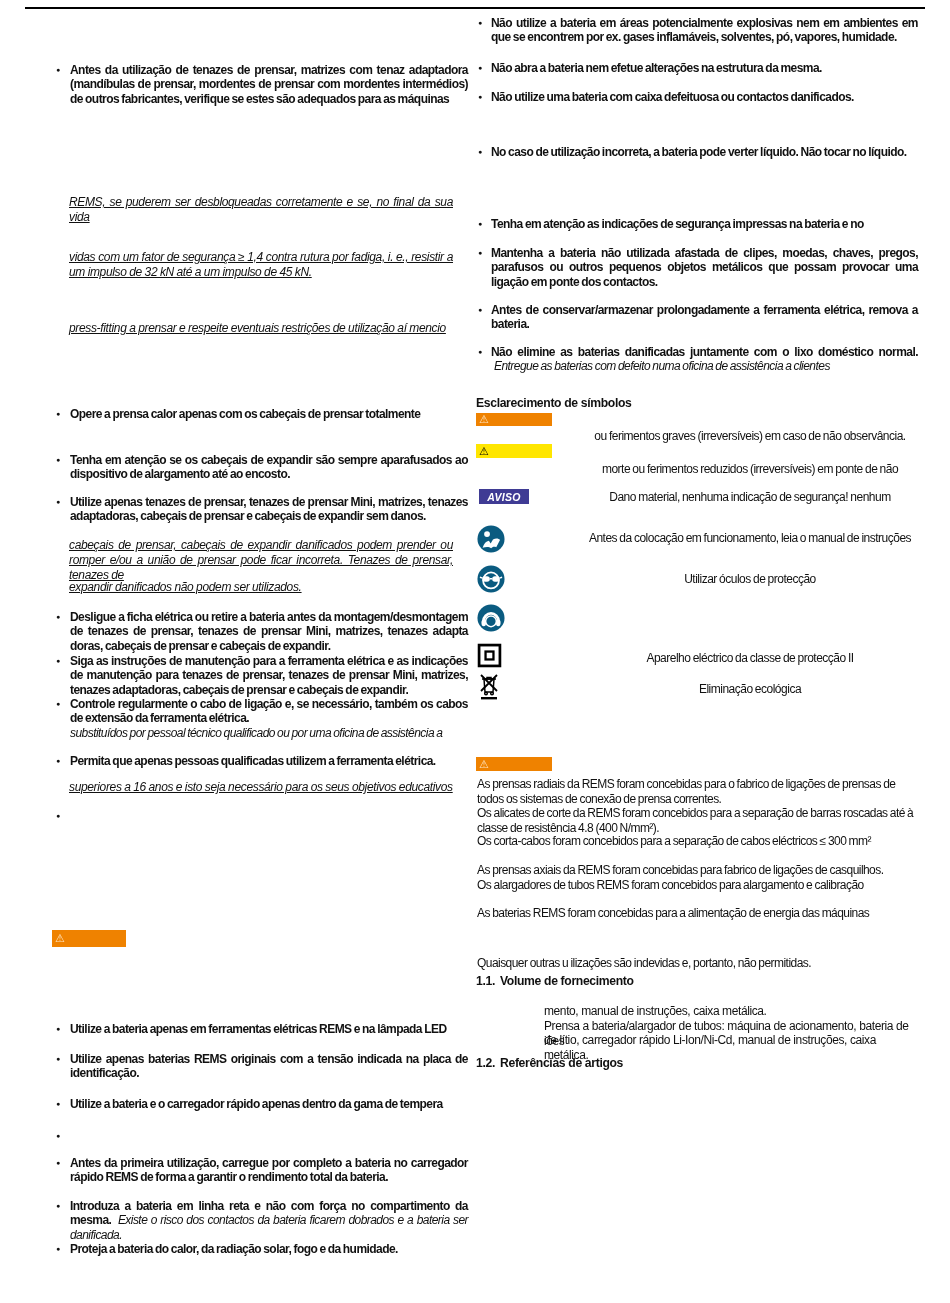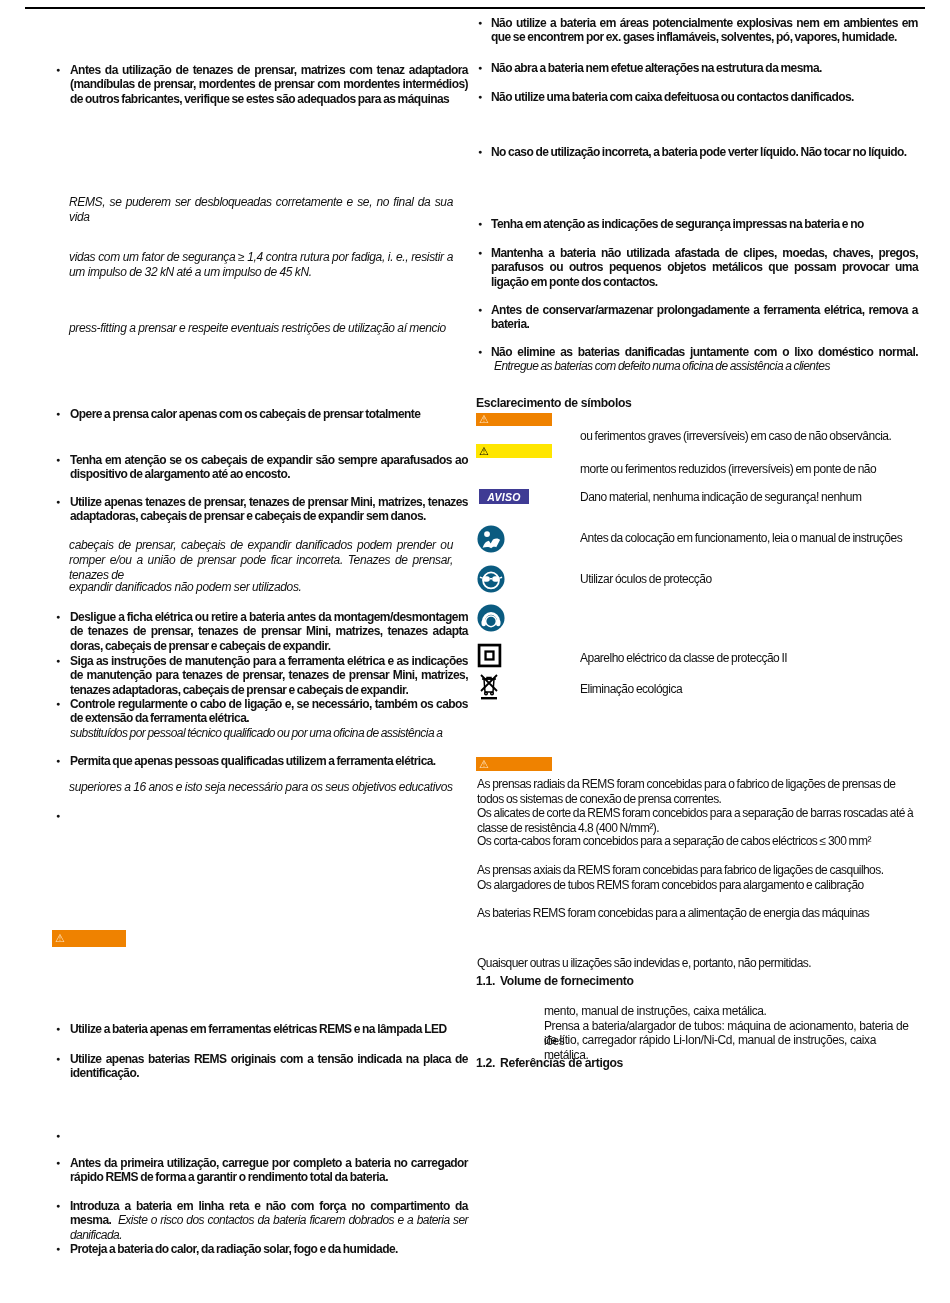--- a/index.html
+++ b/index.html
@@ -15,42 +15,42 @@
   .d{flex:none;font-size:7px;line-height:14.3px;}
   #colL .d{width:18px;padding-left:4px;box-sizing:border-box;}
   #colR .d{width:15px;padding-left:2px;box-sizing:border-box;}
   .t{flex:1;font-weight:bold;font-size:12px;line-height:14.3px;
      letter-spacing:-0.55px;word-spacing:-0.6px;text-align:justify;}
   .ti{font-weight:normal;font-style:italic;display:block;}
   .ti2{font-weight:normal;font-style:italic;margin-left:3px;}
 
   
   .it{position:absolute;right:15px;font-style:italic;font-size:12px;line-height:14.8px;
-      letter-spacing:-0.35px;word-spacing:-0.3px;text-align:justify;}
+      letter-spacing:-0.35px;word-spacing:-0.3px;text-align:justify;text-decoration:underline;}
   #colL .it{left:17px;}
 
   
   .wbox{position:absolute;display:flex;align-items:center;padding-left:3px;box-sizing:border-box;}
   .wbox.orange{background:#ef8200;}
   .wbox.yellow{background:#ffe600;}
   .wtri{font-size:11px;line-height:1;}
   .wtri.light{color:#ffe3bd;}
   .wtri.dark{color:#000;}
 
   .aviso{position:absolute;left:3px;width:50px;height:15px;background:#3f3b94;color:#fff;
          font-weight:bold;font-style:italic;font-size:10.5px;letter-spacing:0.3px;
          display:flex;align-items:center;justify-content:center;}
 
   .h{position:absolute;font-weight:bold;font-size:12.2px;letter-spacing:-0.35px;}
   .sec{position:absolute;left:0;display:flex;font-weight:bold;font-size:12.2px;letter-spacing:-0.35px;}
   .secnum{width:24px;flex:none;}
   .sline{position:absolute;left:24px;right:0;font-size:12px;letter-spacing:-0.4px;line-height:14.6px;margin-left:44px;}
 
   .slabel{position:absolute;left:104px;width:340px;font-size:12px;line-height:15.5px;
-          letter-spacing:-0.5px;word-spacing:-0.6px;}
+          letter-spacing:-0.5px;word-spacing:-0.6px;text-align:center;}
   .para{position:absolute;left:1px;right:0;font-size:12px;line-height:14.5px;
         letter-spacing:-0.55px;word-spacing:-0.5px;}
   .icon{position:absolute;left:1px;}
 </style>
 </head>
 <body>
 
 <div class="page">
   <div class="rule"></div>
 
@@ -111,20 +111,24 @@
       <span class="wtri light">⚠</span>
     </div>
 
     <div class="b" style="top:1022px">
       <span class="d">●</span>
       <div class="t">Utilize a bateria apenas em ferramentas elétricas REMS e na lâmpada LED</div>
     </div>
     <div class="b" style="top:1052px">
       <span class="d">●</span>
       <div class="t">Utilize apenas baterias REMS originais com a tensão indicada na placa de identificação.</div>
+    </div>
+    <div class="b" style="top:1097px">
+      <span class="d">●</span>
+      <div class="t">Utilize a bateria e o carregador rápido apenas dentro da gama de tempera</div>
     </div>
     <div class="b" style="top:1129px">
       <span class="d">●</span>
     </div>
     <div class="b" style="top:1156px">
       <span class="d">●</span>
       <div class="t">Antes da primeira utilização, carregue por completo a bateria no carregador rápido REMS de forma a garantir o rendimento total da bateria.</div>
     </div>
     <div class="b" style="top:1199px">
       <span class="d">●</span>

